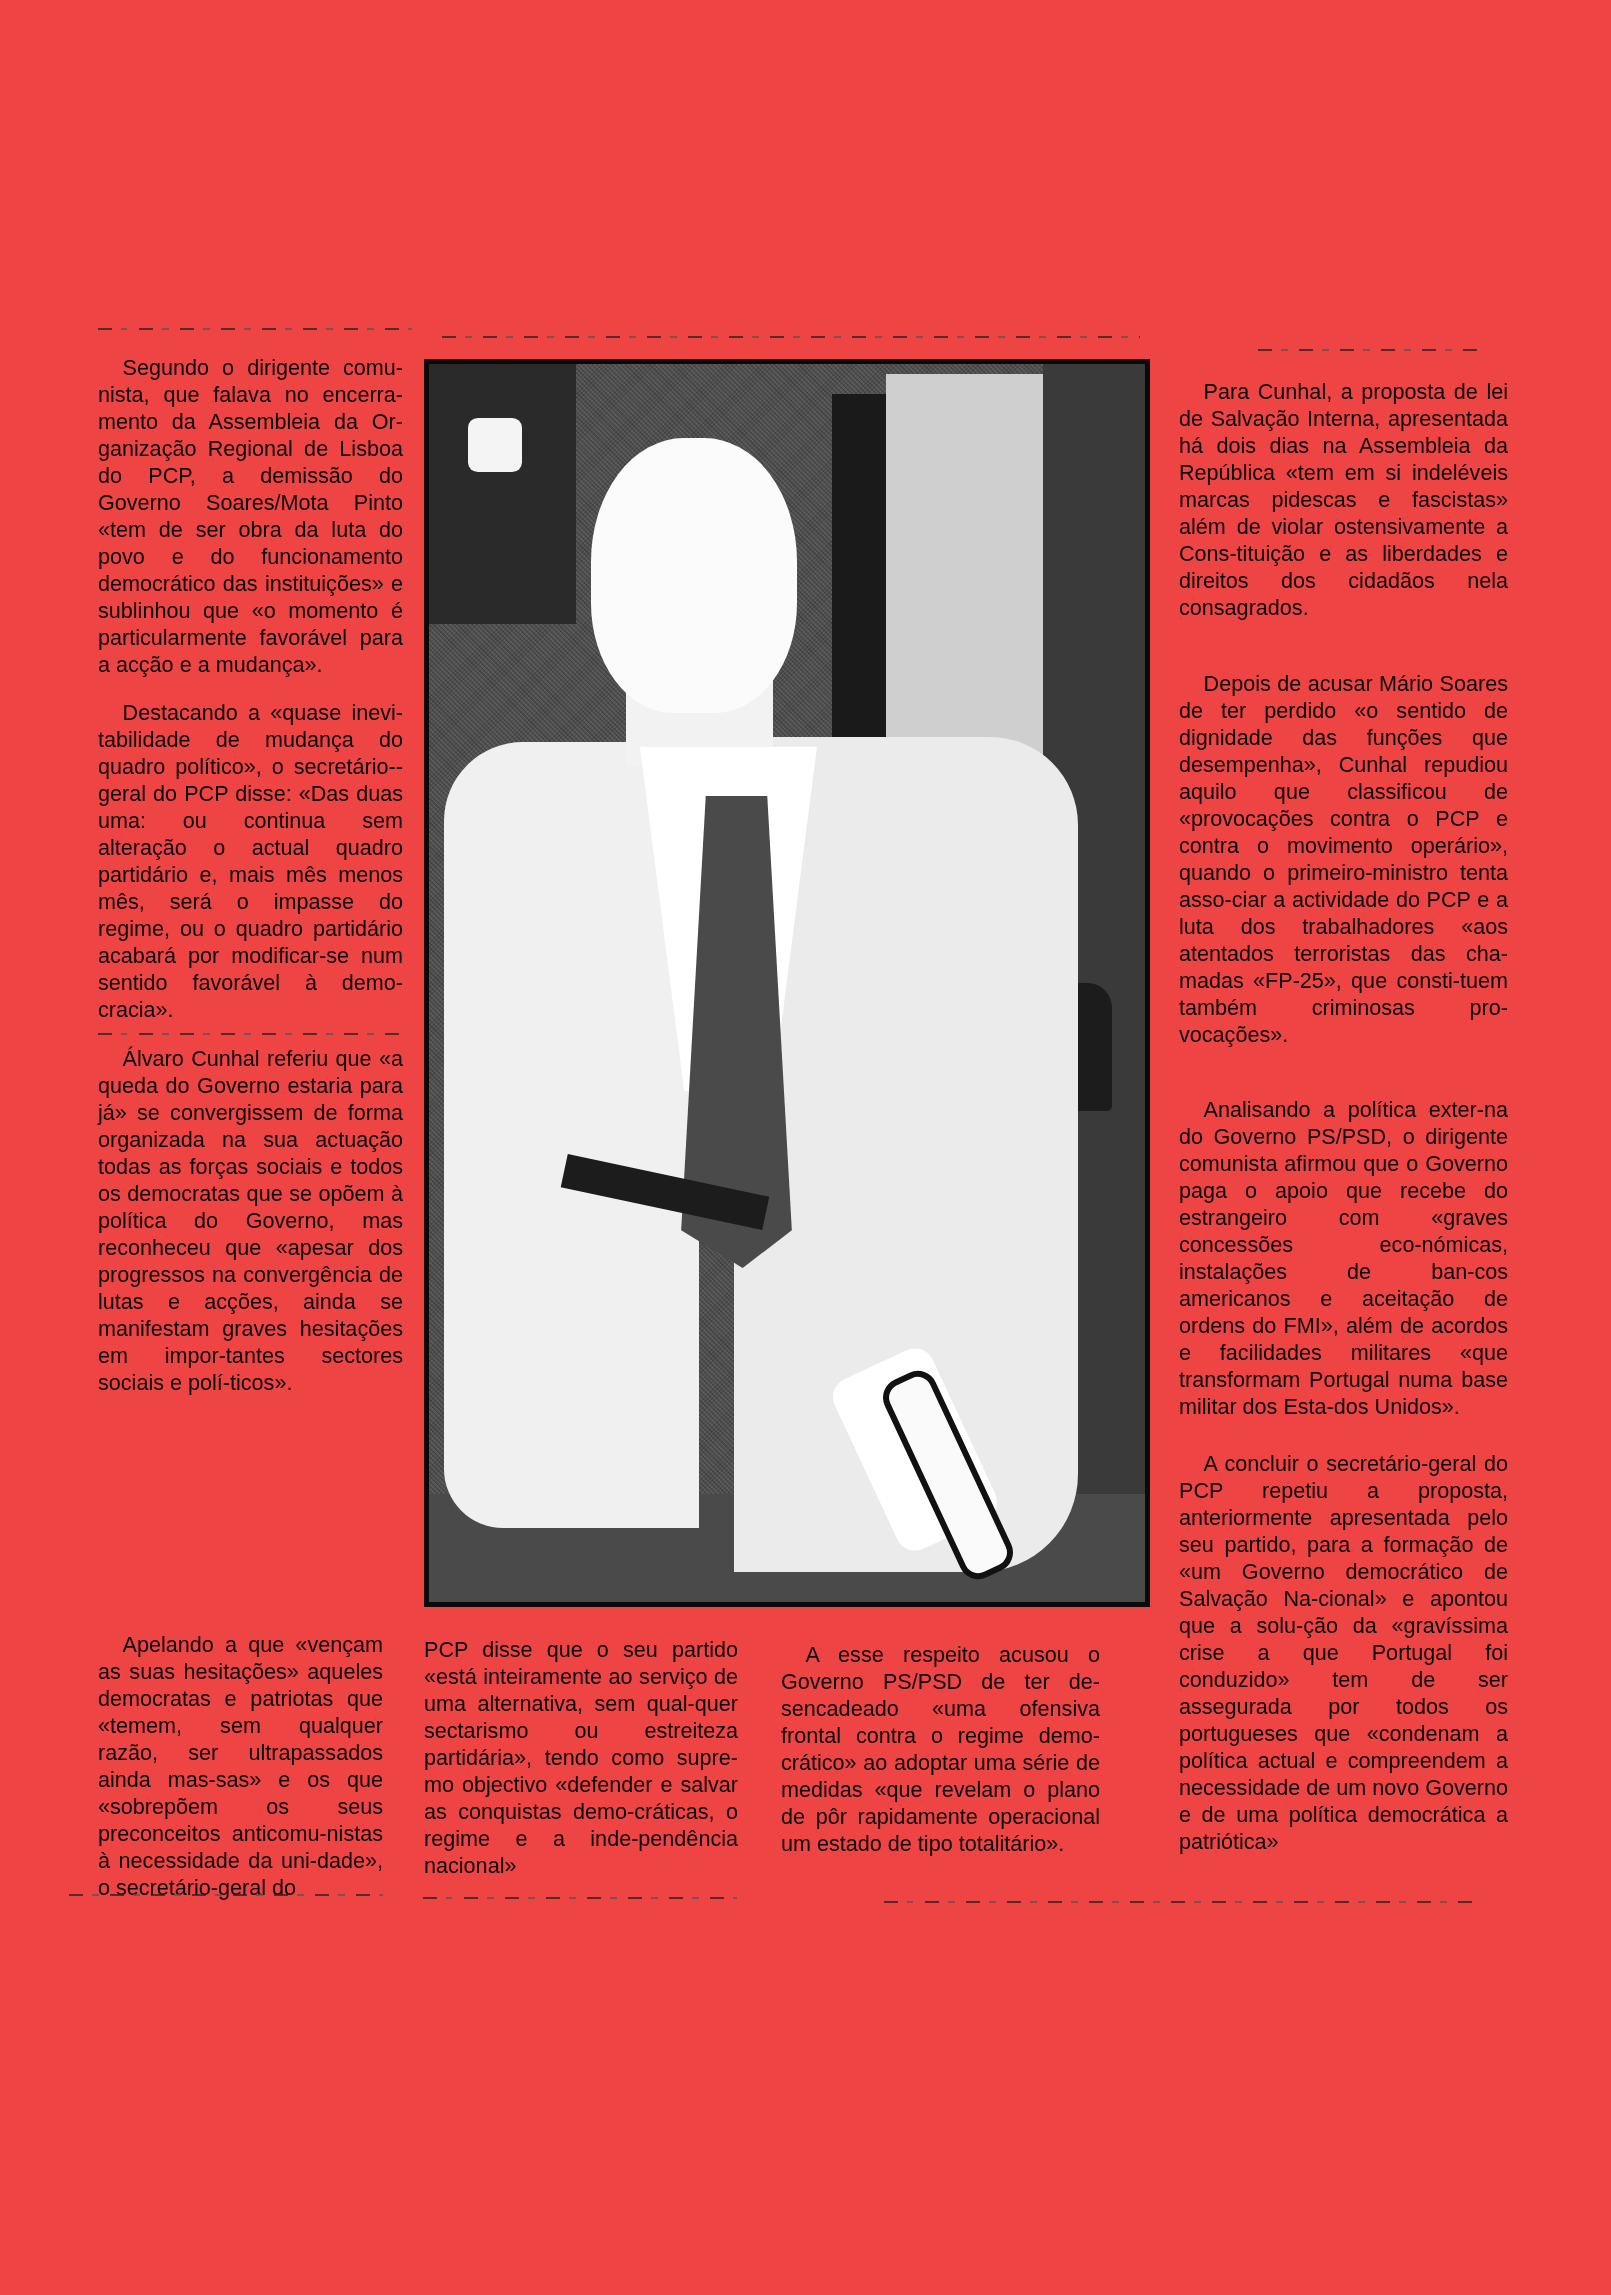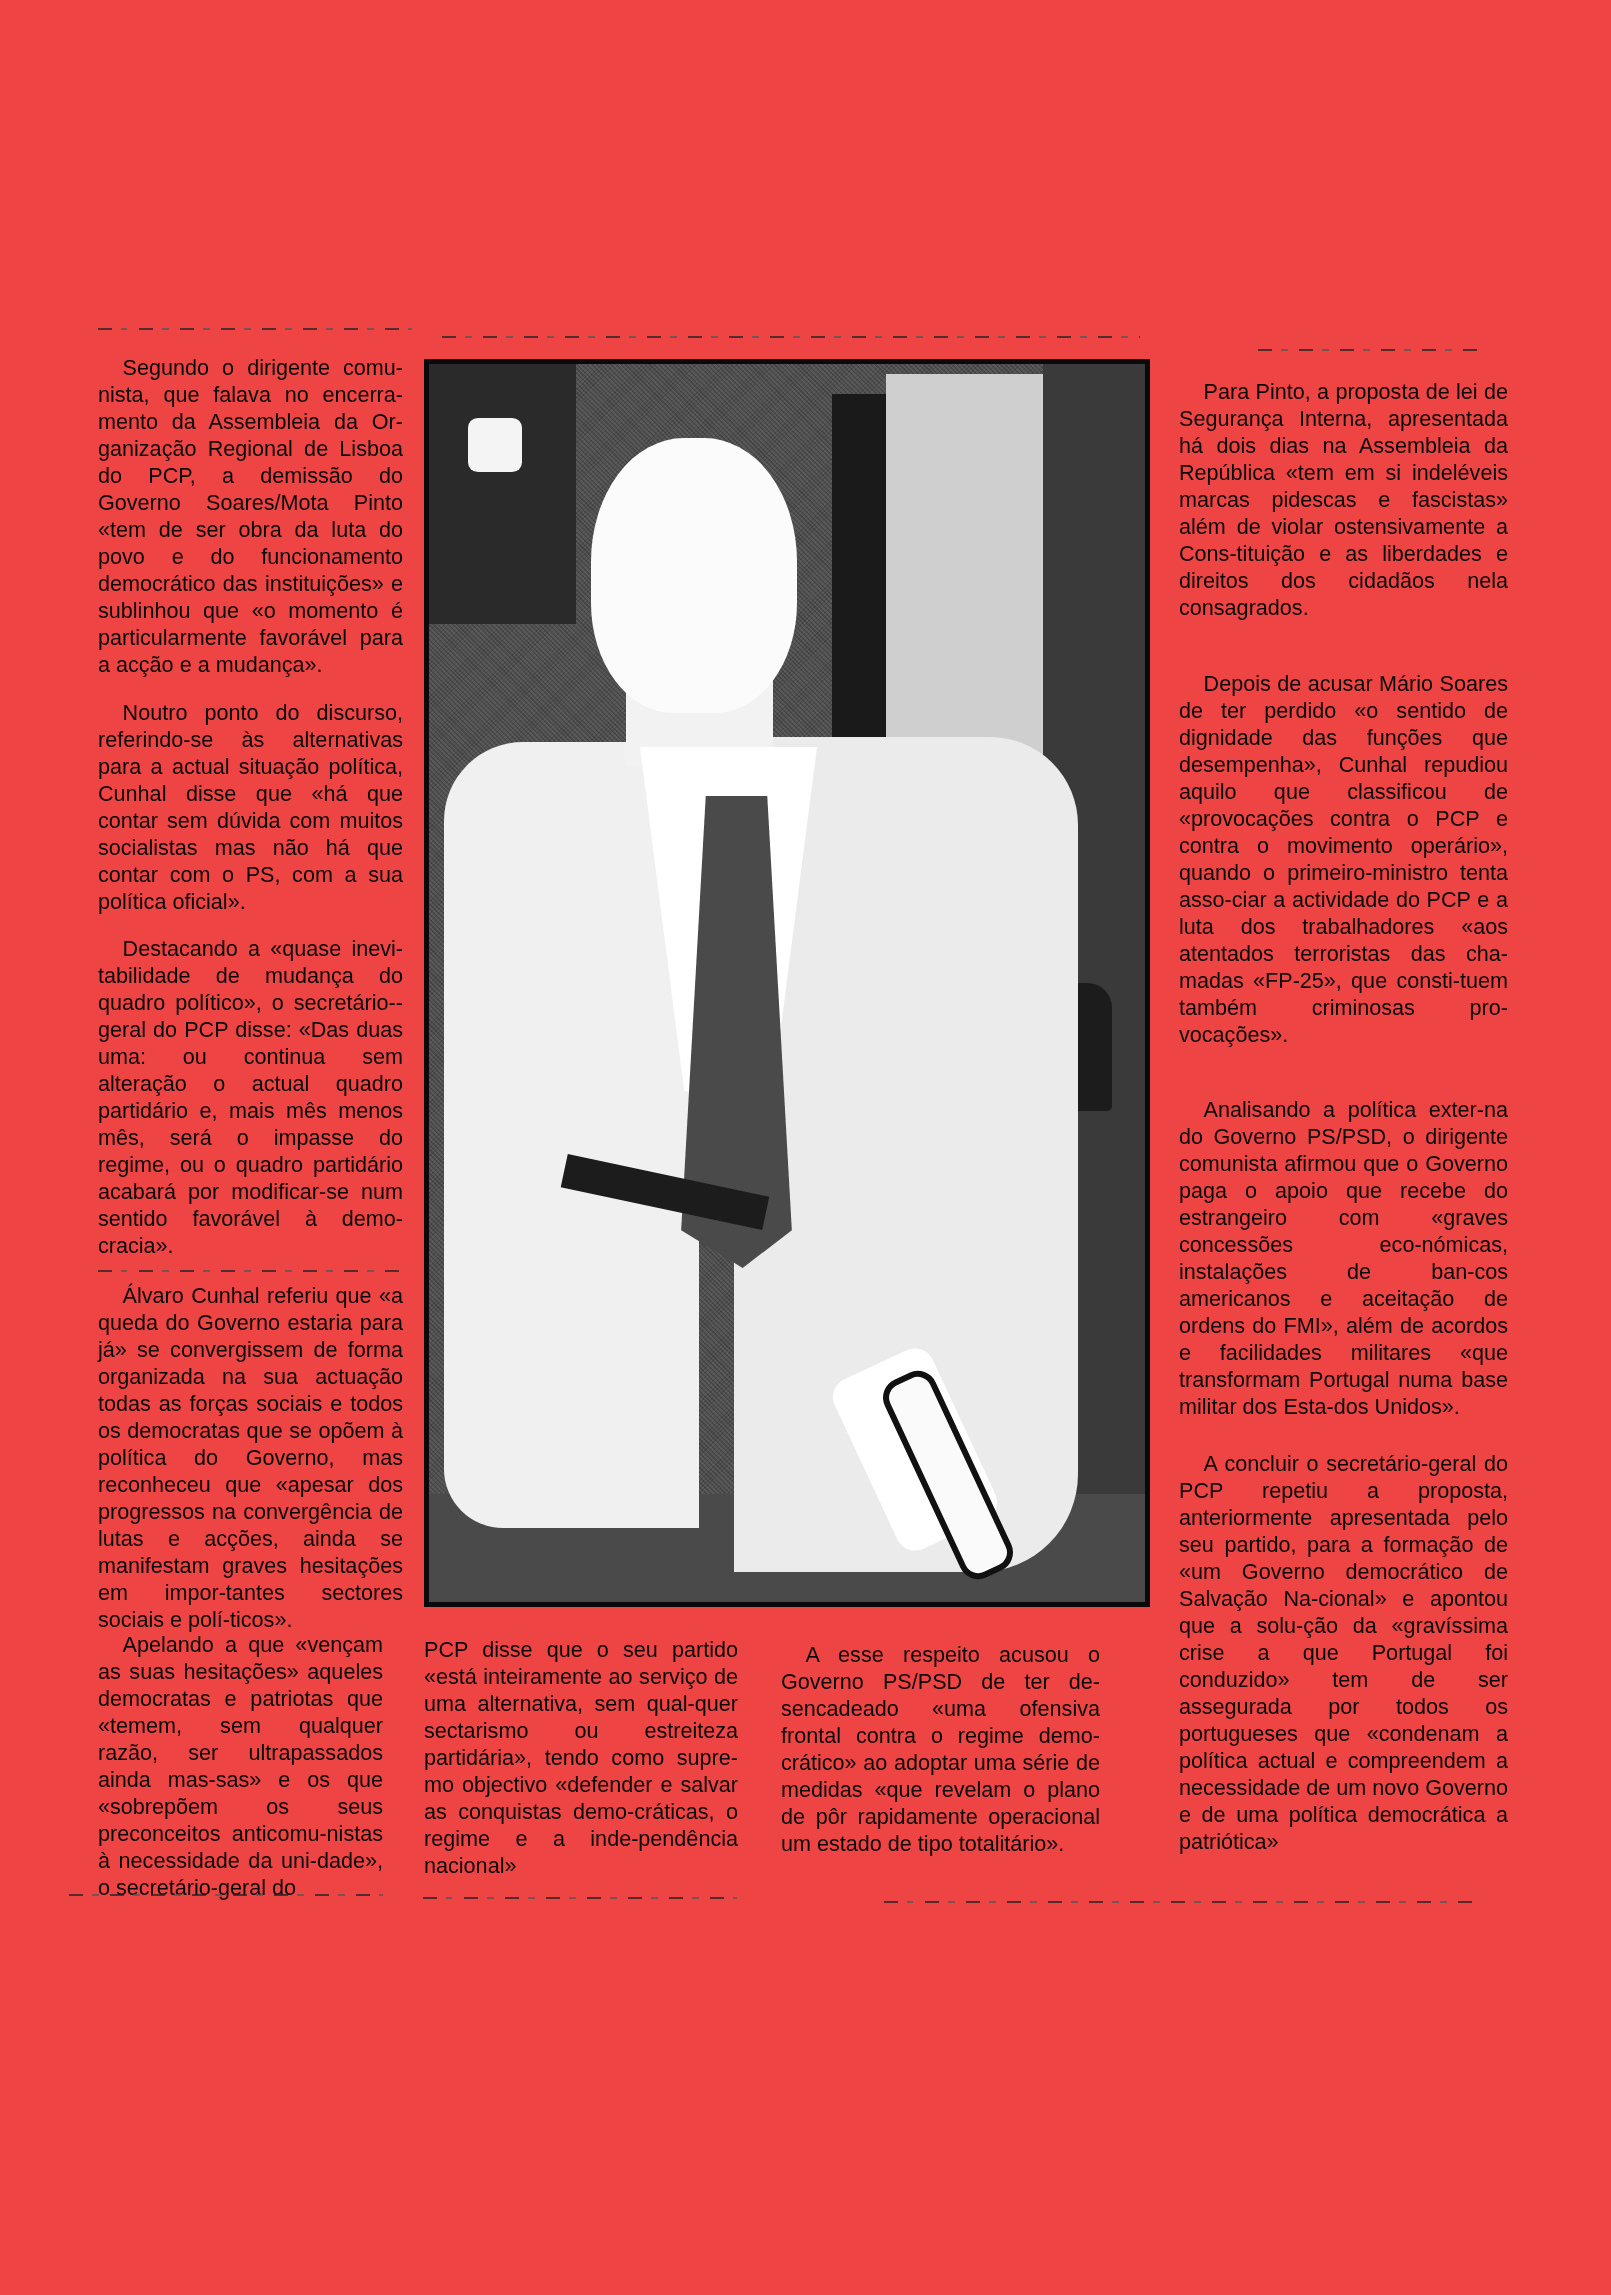--- a/index.html
+++ b/index.html
@@ -54,21 +54,20 @@
 <body>
 
 <div class="page">
 
   <div class="rule" style="left:98px; top:328px; width:314px;"></div>
   <div class="rule" style="left:442px; top:336px; width:698px;"></div>
   <div class="rule" style="left:1258px; top:349px; width:226px;"></div>
 
   <div class="col" style="left:98px; top:354px; width:305px;">
     <p>Segundo o dirigente comu-nista, que falava no encerra-mento da Assembleia da Or-ganização Regional de Lisboa do PCP, a demissão do Governo Soares/Mota Pinto «tem de ser obra da luta do povo e do funcionamento democrático das instituições» e sublinhou que «o momento é particularmente favorável para a acção e a mudança».</p>
-    <p>Noutro ponto do discurso, referindo-se às alternativas para a actual situação política, Cunhal disse que «há que contar sem dúvida com muitos socialistas mas não há que contar com o PS, com a sua política oficial».</p>
     <p>Destacando a «quase inevi-tabilidade de mudança do quadro político», o secretário--geral do PCP disse: «Das duas uma: ou continua sem alteração o actual quadro partidário e, mais mês menos mês, será o impasse do regime, ou o quadro partidário acabará por modificar-se num sentido favorável à demo-cracia».</p>
     <div class="rule" style="position:relative; left:0; top:-9.8px; width:305px;"></div>
     <p>Álvaro Cunhal referiu que «a queda do Governo estaria para já» se convergissem de forma organizada na sua actuação todas as forças sociais e todos os democratas que se opõem à política do Governo, mas reconheceu que «apesar dos progressos na convergência de lutas e acções, ainda se manifestam graves hesitações em impor-tantes sectores sociais e polí-ticos».</p>
   </div>
 
   <div class="photo">
     <div class="shape ph-wall-left"></div>
     <div class="shape ph-window"></div>
     <div class="shape ph-doorframe"></div>
     <div class="shape ph-door"></div>
@@ -92,21 +91,21 @@
 
   <div class="col" style="left:781px; top:1641px; width:319px;">
     <p>A esse respeito acusou o Governo PS/PSD de ter de-sencadeado «uma ofensiva frontal contra o regime demo-crático» ao adoptar uma série de medidas «que revelam o plano de pôr rapidamente operacional um estado de tipo totalitário».</p>
   </div>
 
   <div class="col" style="left:424px; top:1636px; width:314px;">
     <p class="noindent">PCP disse que o seu partido «está inteiramente ao serviço de uma alternativa, sem qual-quer sectarismo ou estreiteza partidária», tendo como supre-mo objectivo «defender e salvar as conquistas demo-cráticas, o regime e a inde-pendência nacional»</p>
   </div>
 
   <div class="col" style="left:1179px; top:378px; width:329px;">
-    <p style="margin-bottom:49px;">Para Pinto, a proposta de lei de Segurança Interna, apresentada há dois dias na Assembleia da República «tem em si indeléveis marcas pidescas e fascistas» além de violar ostensivamente a Cons-tituição e as liberdades e direitos dos cidadãos nela consagrados.</p>
+    <p style="margin-bottom:49px;">Para Cunhal, a proposta de lei de Salvação Interna, apresentada há dois dias na Assembleia da República «tem em si indeléveis marcas pidescas e fascistas» além de violar ostensivamente a Cons-tituição e as liberdades e direitos dos cidadãos nela consagrados.</p>
     <p style="margin-bottom:29.5px;">Depois de acusar Mário Soares de ter perdido «o sentido de dignidade das funções que desempenha», Cunhal repudiou aquilo que classificou de «provocações contra o PCP e contra o movimento operário», quando o primeiro-ministro tenta asso-ciar a actividade do PCP e a luta dos trabalhadores «aos atentados terroristas das cha-madas «FP-25», que consti-tuem também criminosas pro-vocações».</p>
     <p style="margin-bottom:29.5px;margin-top:48px;">Analisando a política exter-na do Governo PS/PSD, o dirigente comunista afirmou que o Governo paga o apoio que recebe do estrangeiro com «graves concessões eco-nómicas, instalações de ban-cos americanos e aceitação de ordens do FMI», além de acordos e facilidades militares «que transformam Portugal numa base militar dos Esta-dos Unidos».</p>
     <p>A concluir o secretário-geral do PCP repetiu a proposta, anteriormente apresentada pelo seu partido, para a formação de «um Governo democrático de Salvação Na-cional» e apontou que a solu-ção da «gravíssima crise a que Portugal foi conduzido» tem de ser assegurada por todos os portugueses que «condenam a política actual e compreendem a necessidade de um novo Governo e de uma política democrática a patriótica»</p>
   </div>
 
   <div class="rule" style="left:69px; top:1894px; width:314px;"></div>
   <div class="rule" style="left:423px; top:1897px; width:314px;"></div>
   <div class="rule" style="left:884px; top:1901px; width:590px;"></div>
 </div>
 

